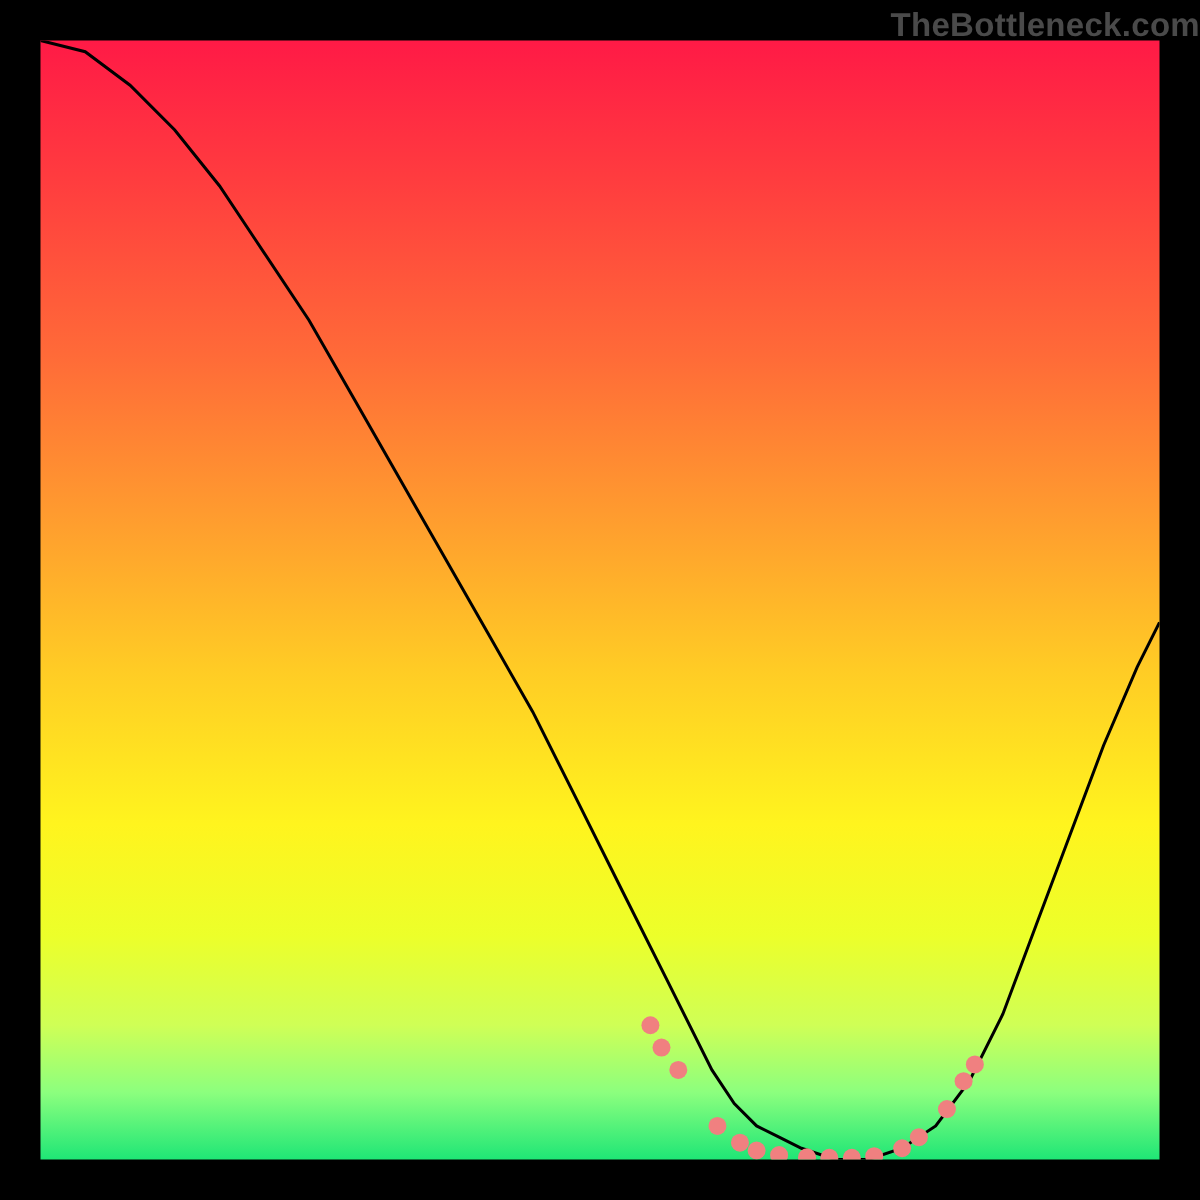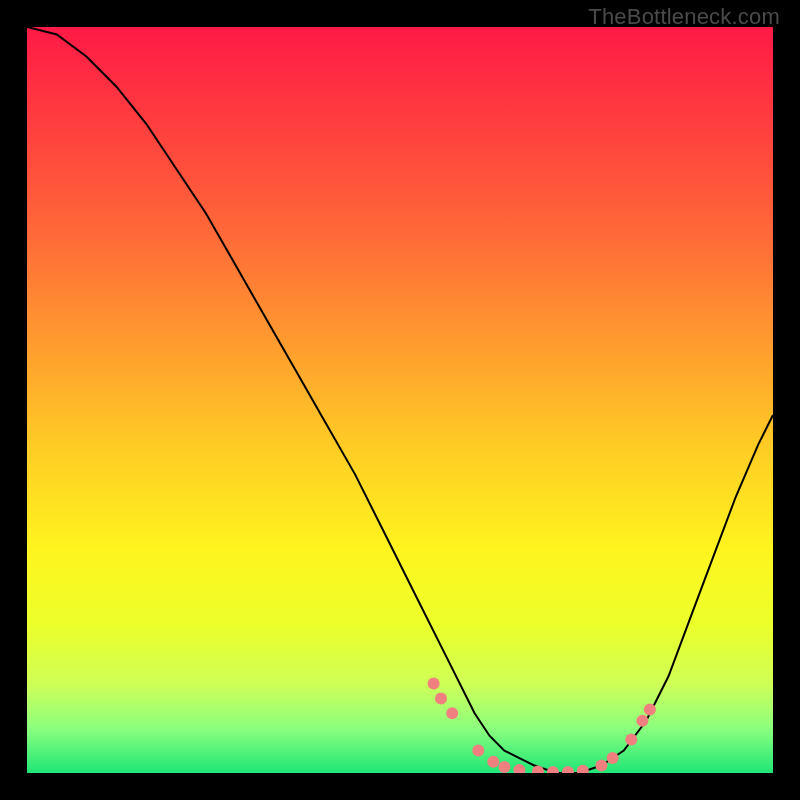--- a/index.html
+++ b/index.html
@@ -33,24 +33,24 @@
   .plot {
     position: absolute;
     left: 0;
     top: 0;
     width: 746px;
     height: 746px;
   }
   .watermark {
     position: absolute;
     top: 4px;
-    right: 20px;
+    right: 0;
     color: #4a4a4a;
     font-size: 22px;
-    font-weight: 400;
+    font-weight: 700;
     letter-spacing: 0.2px;
     user-select: none;
   }
 </style>
 </head>
 <body>
 
 <div class="frame">
   <svg class="plot" viewBox="0 0 746 746" preserveAspectRatio="none">
     <path id="curve-path" fill="none" stroke="#000" stroke-width="2" d="M0.0 0.0 L29.8 7.5 L59.7 29.8 L89.5 59.7 L119.4 97.0 L149.2 141.7 L179.0 186.5 L208.9 238.7 L238.7 290.9 L268.6 343.2 L298.4 395.4 L328.2 447.6 L358.1 507.3 L387.9 567.0 L417.8 626.6 L447.6 686.3 L462.5 708.7 L477.4 723.6 L492.4 731.1 L507.3 738.5 L529.7 746.0 L552.0 746.0 L574.4 738.5 L596.8 723.6 L619.2 693.8 L641.6 649.0 L663.9 589.3 L686.3 529.7 L708.7 470.0 L731.1 417.8 L746.0 387.9"></path>

